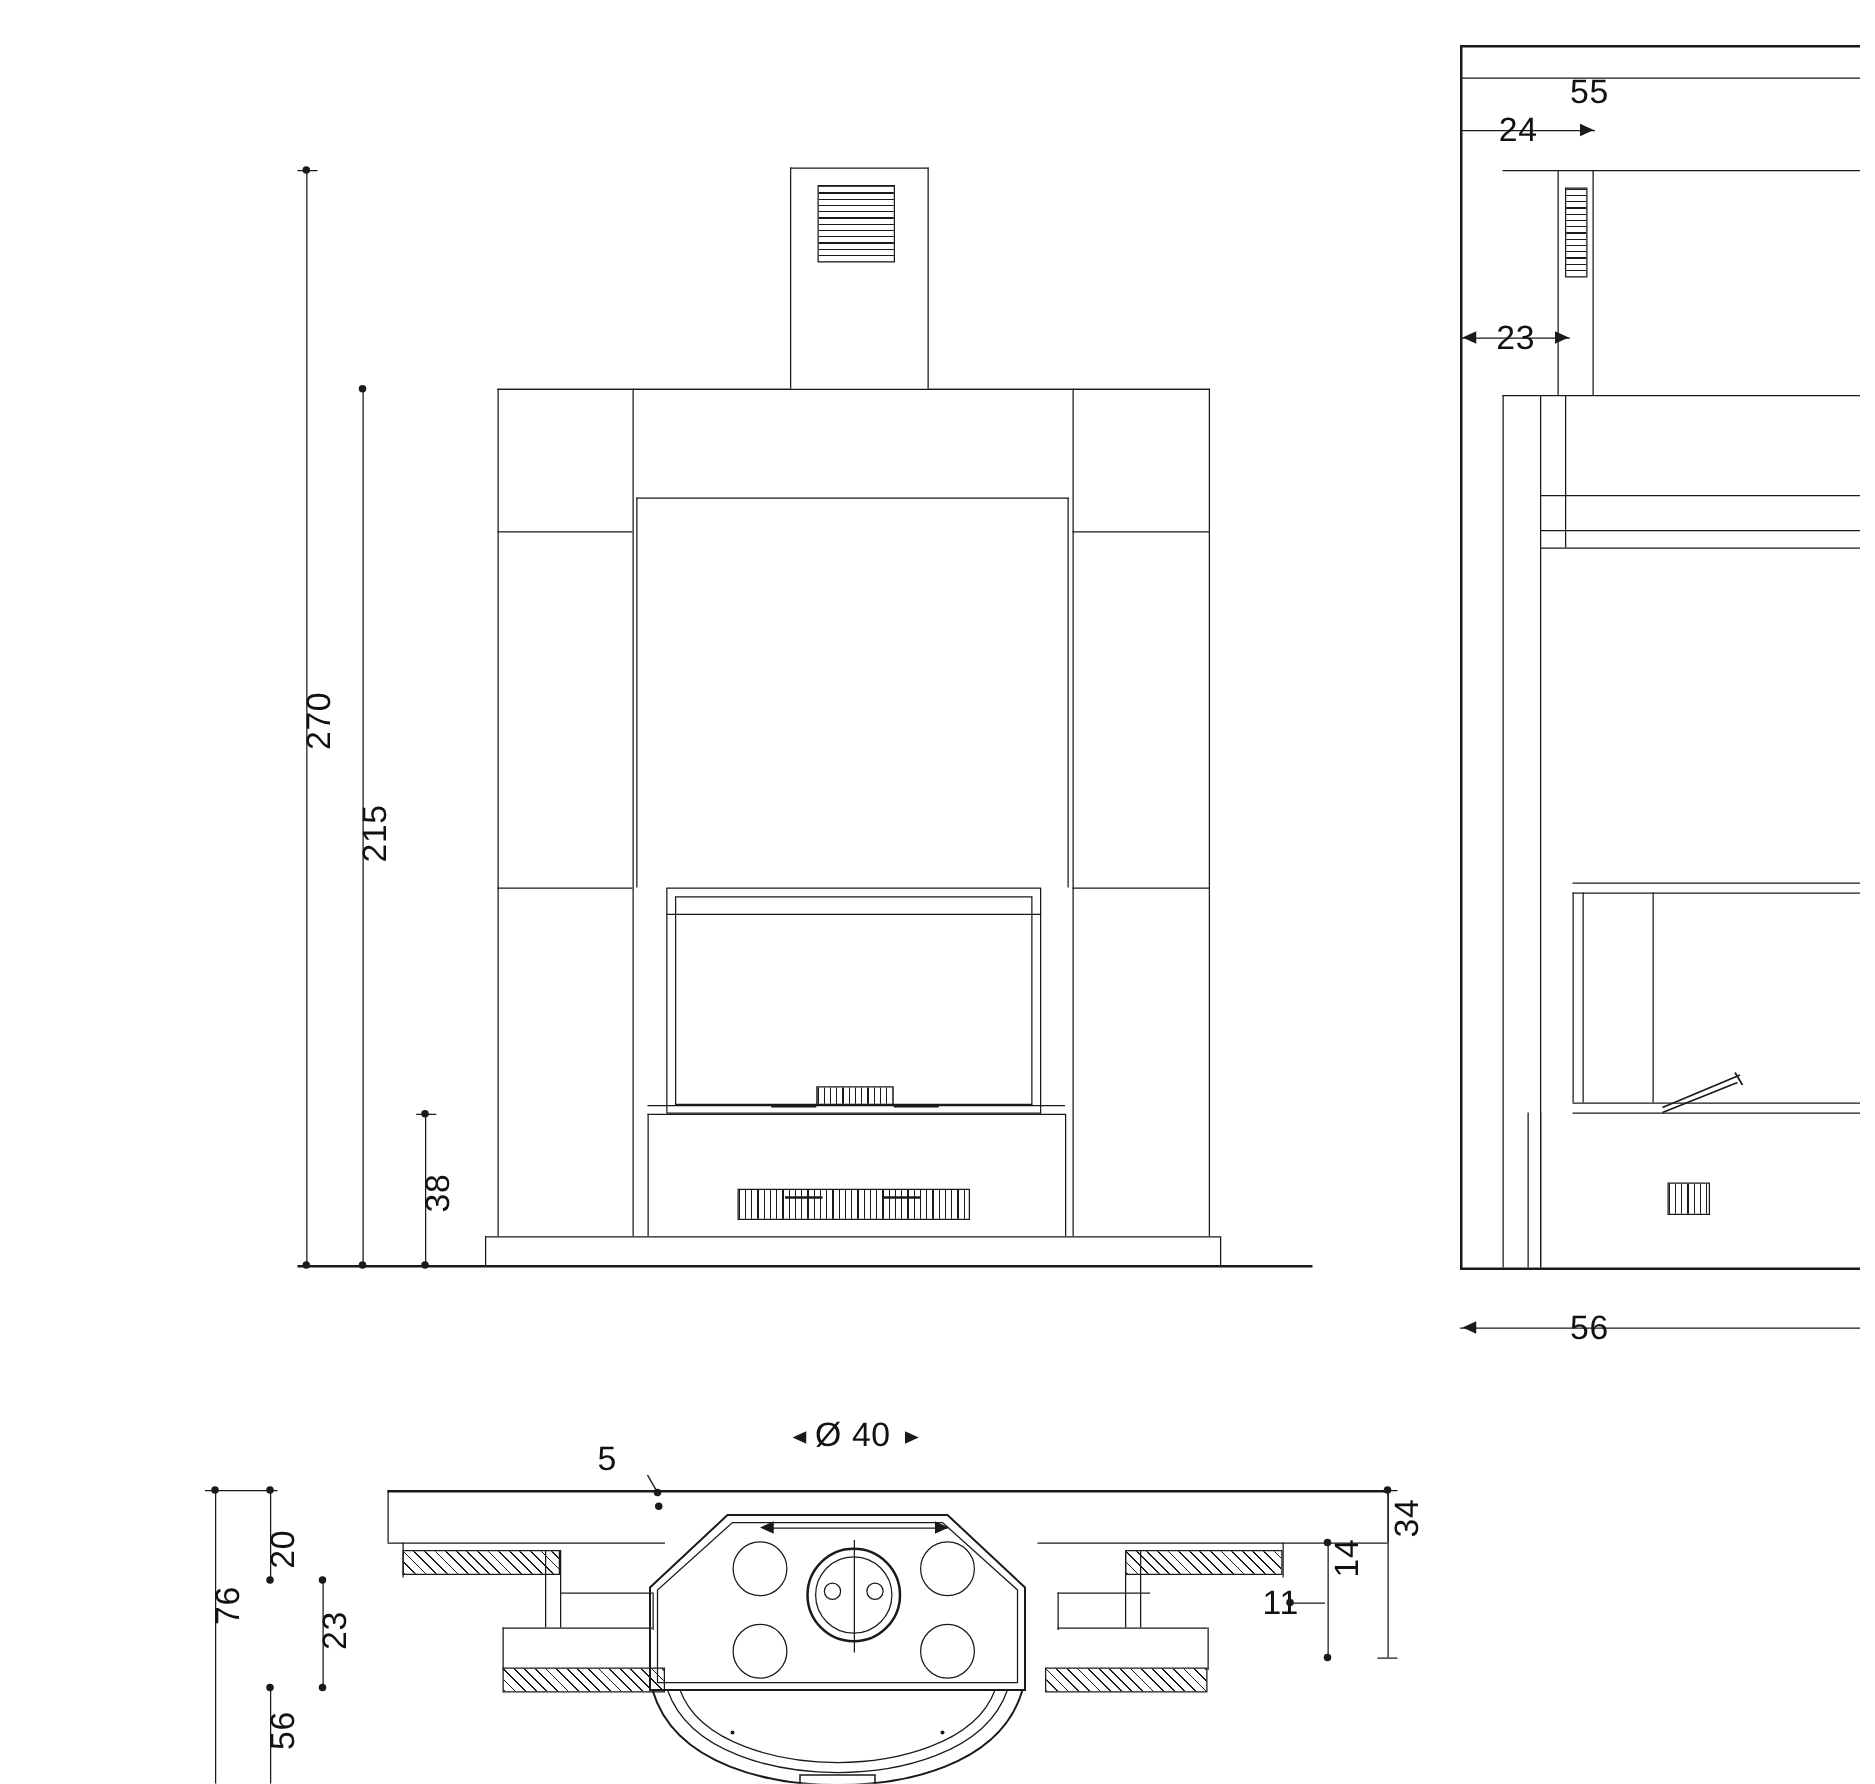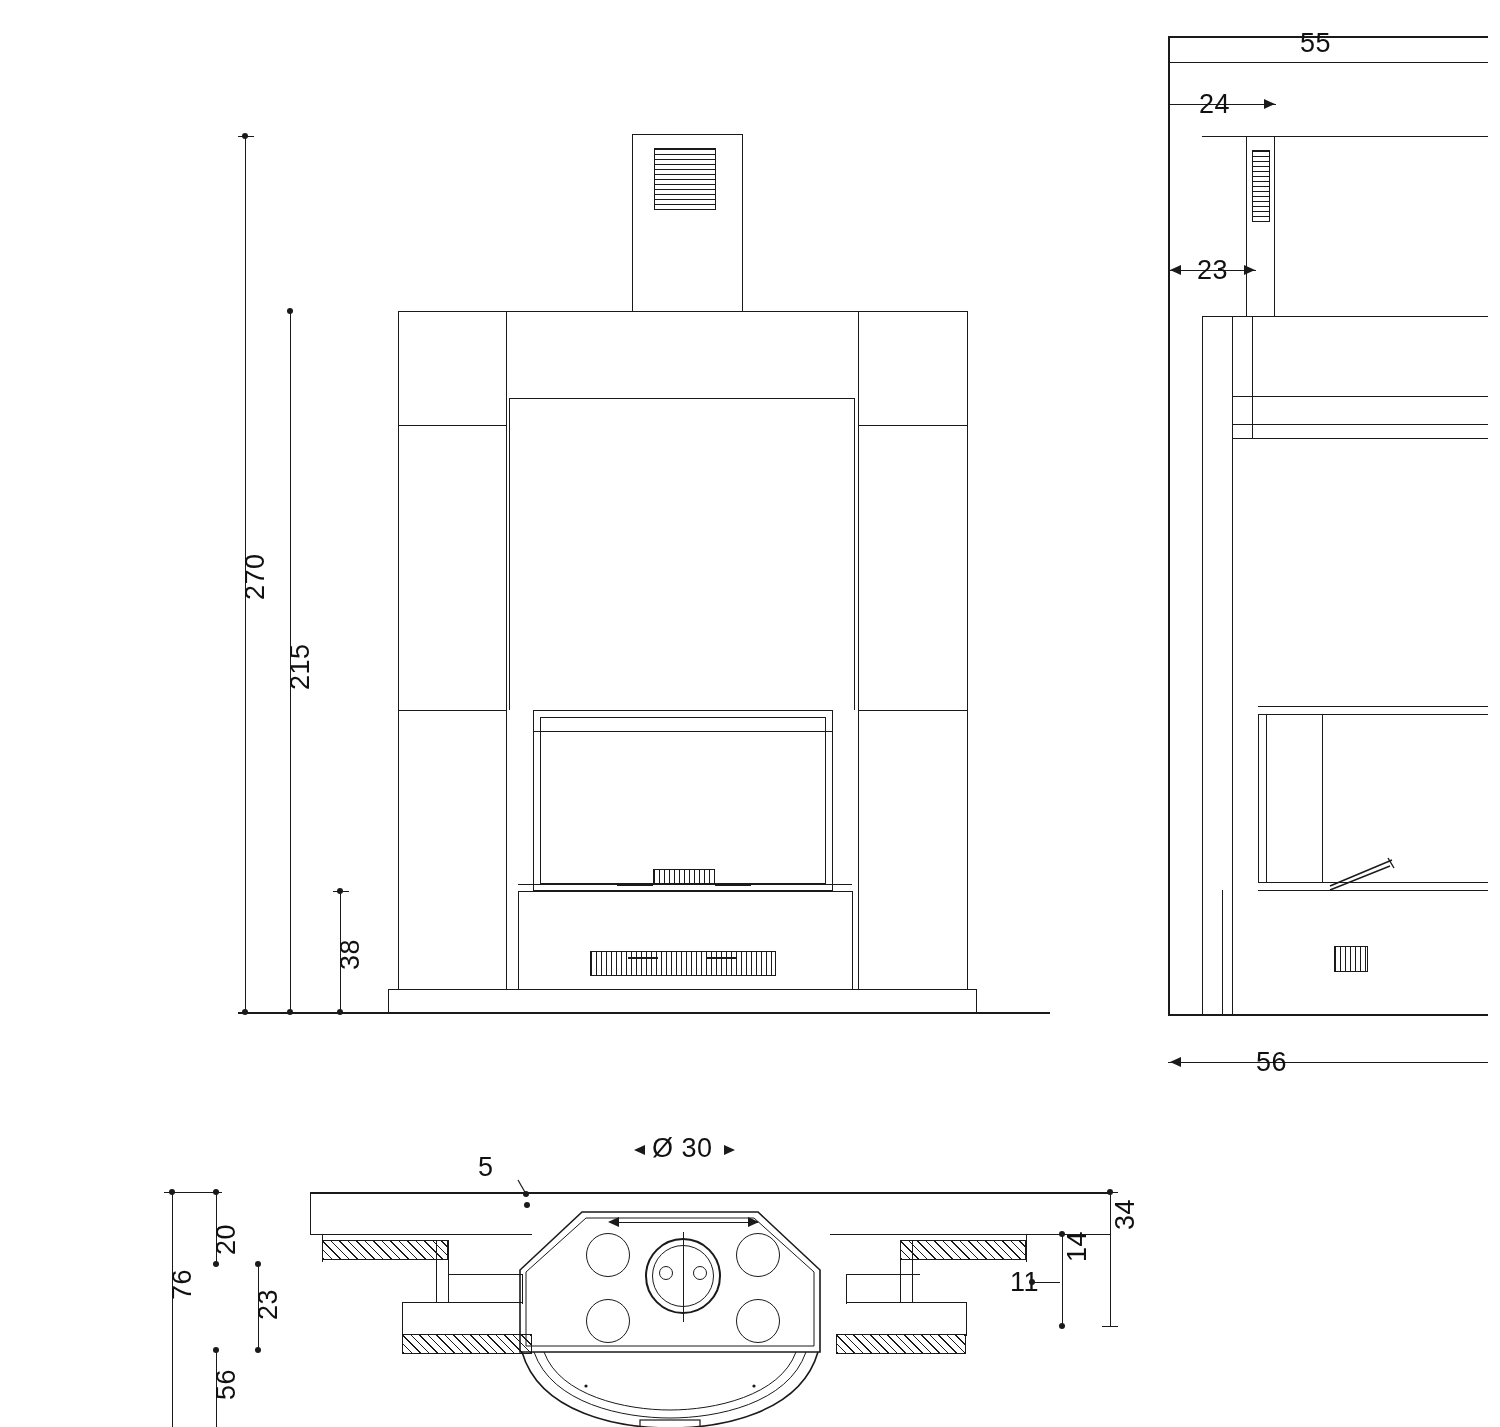--- a/index.html
+++ b/index.html
@@ -124,21 +124,21 @@
     <div class="ln v" style="left:1232px;top:890px;height:124px;"></div>
     <div class="grillv" style="left:1334px;top:946px;width:34px;height:26px;"></div>
     <svg style="position:absolute;left:1330px;top:858px;width:90px;height:40px;">
       <line x1="0" y1="28" x2="62" y2="2" stroke="#1a1a1a" stroke-width="1.4"></line>
       <line x1="0" y1="32" x2="60" y2="8" stroke="#1a1a1a" stroke-width="1.4"></line>
       <line x1="58" y1="0" x2="64" y2="10" stroke="#1a1a1a" stroke-width="1.4"></line>
     </svg>
     <div class="ln v" style="left:1222px;top:890px;height:124px;"></div>
 
     <div class="ln h" style="left:1168px;top:62px;width:320px;"></div>
-    <div class="dim" style="left:1256px;top:28px;margin-left:44px;">55</div>
+    <div class="dim" style="left:1256px;top:58px;">55</div>
 
     <div class="ln h" style="left:1168px;top:104px;width:108px;"></div>
     <div class="arrowR" style="left:1264px;top:99px;"></div>
     <div class="dim" style="left:1199px;top:89px;">24</div>
 
     <div class="ln h" style="left:1168px;top:270px;width:88px;"></div>
     <div class="arrowR" style="left:1244px;top:265px;"></div>
     <div class="arrowL" style="left:1170px;top:265px;"></div>
     <div class="dim" style="left:1197px;top:255px;">23</div>
 
@@ -197,21 +197,21 @@
       <path d="M44,0 C60,44 126,58 170,58 C214,58 280,44 296,0" fill="none" stroke="#1a1a1a" stroke-width="1"></path>
       <rect x="140" y="68" width="60" height="12" fill="none" stroke="#1a1a1a" stroke-width="1.2"></rect>
       <circle cx="86" cy="34" r="1.6" fill="#1a1a1a"></circle>
       <circle cx="254" cy="34" r="1.6" fill="#1a1a1a"></circle>
     </svg>
 
     <div class="ln h" style="left:610px;top:1222px;width:148px;"></div>
     <div class="arrowL" style="left:608px;top:1217px;"></div>
     <div class="arrowR" style="left:748px;top:1217px;"></div>
 
-    <div class="dim" style="left:652px;top:1133px;">Ø 30</div>
+    <div class="dim" style="left:652px;top:1133px;">Ø 40</div>
     <div class="arrowL" style="left:634px;top:1145px;"></div>
     <div class="arrowR" style="left:724px;top:1145px;"></div>
 
     <div class="dim" style="left:478px;top:1152px;">5</div>
     <svg style="position:absolute;left:500px;top:1180px;width:40px;height:34px;">
       <line x1="18" y1="0" x2="26" y2="14" stroke="#1a1a1a" stroke-width="1.2"></line>
       <circle cx="26" cy="14" r="3" fill="#1a1a1a"></circle>
     </svg>
     <div class="dot" style="left:524px;top:1202px;"></div>
 

